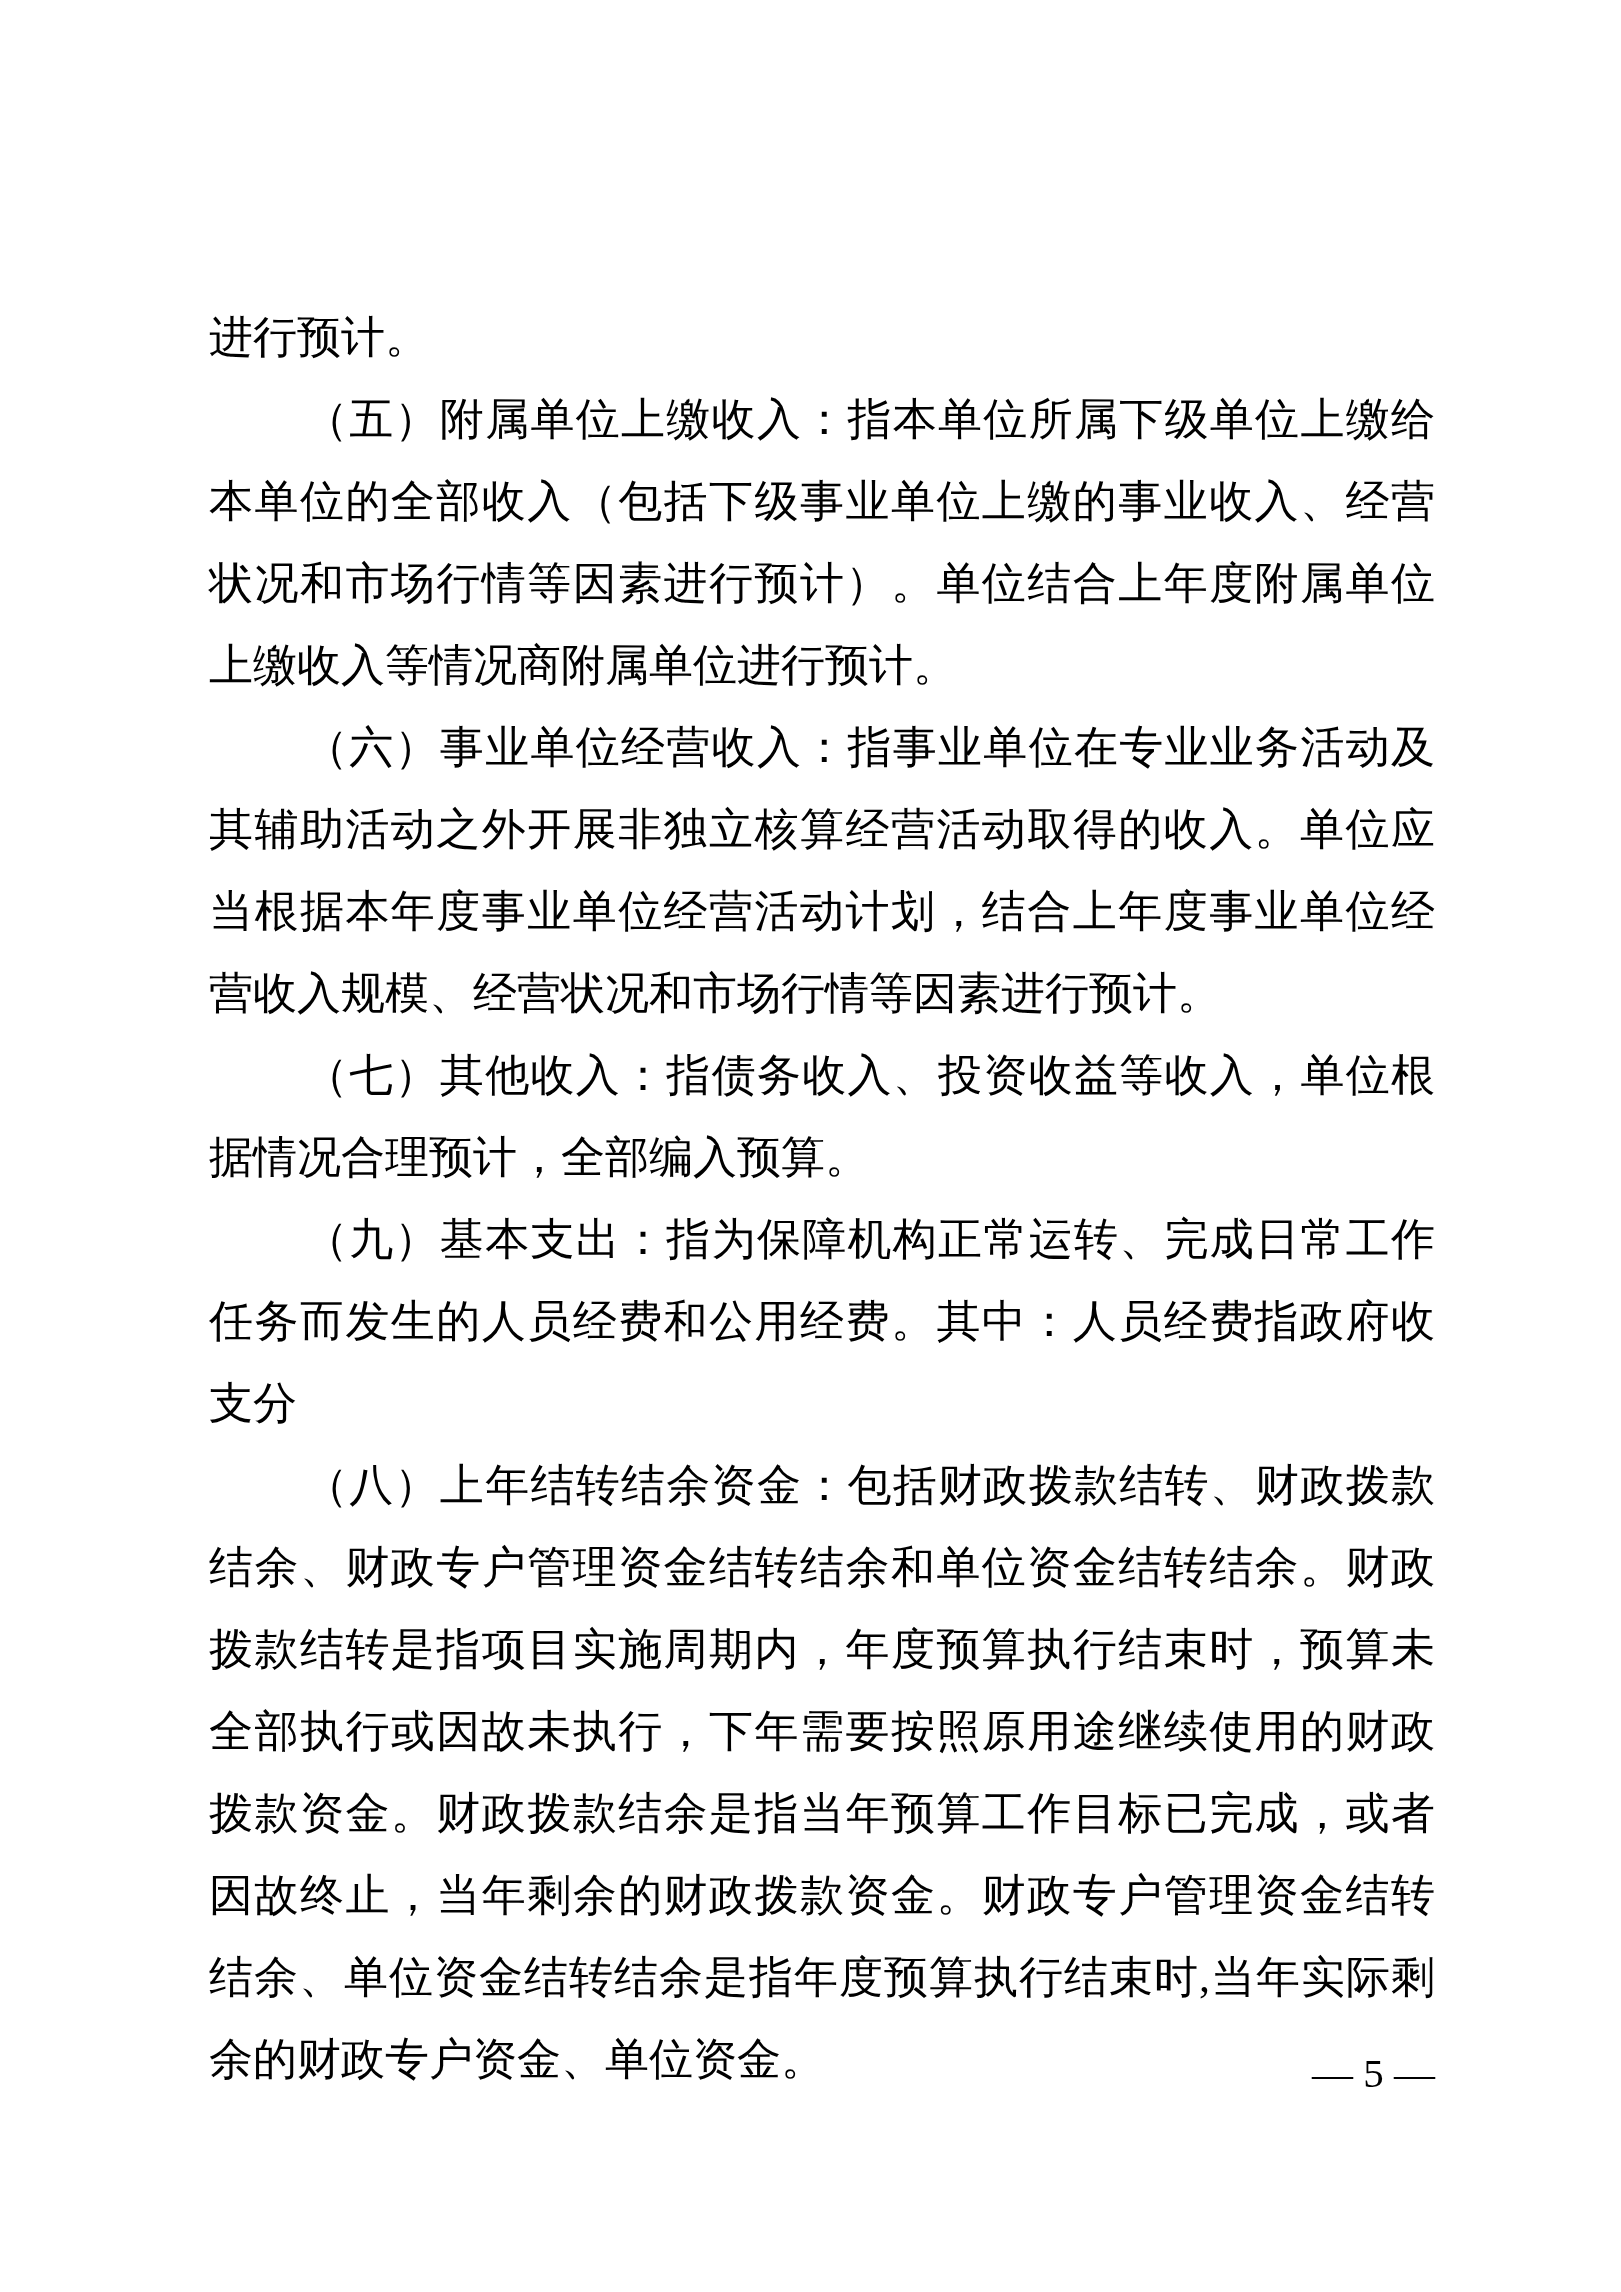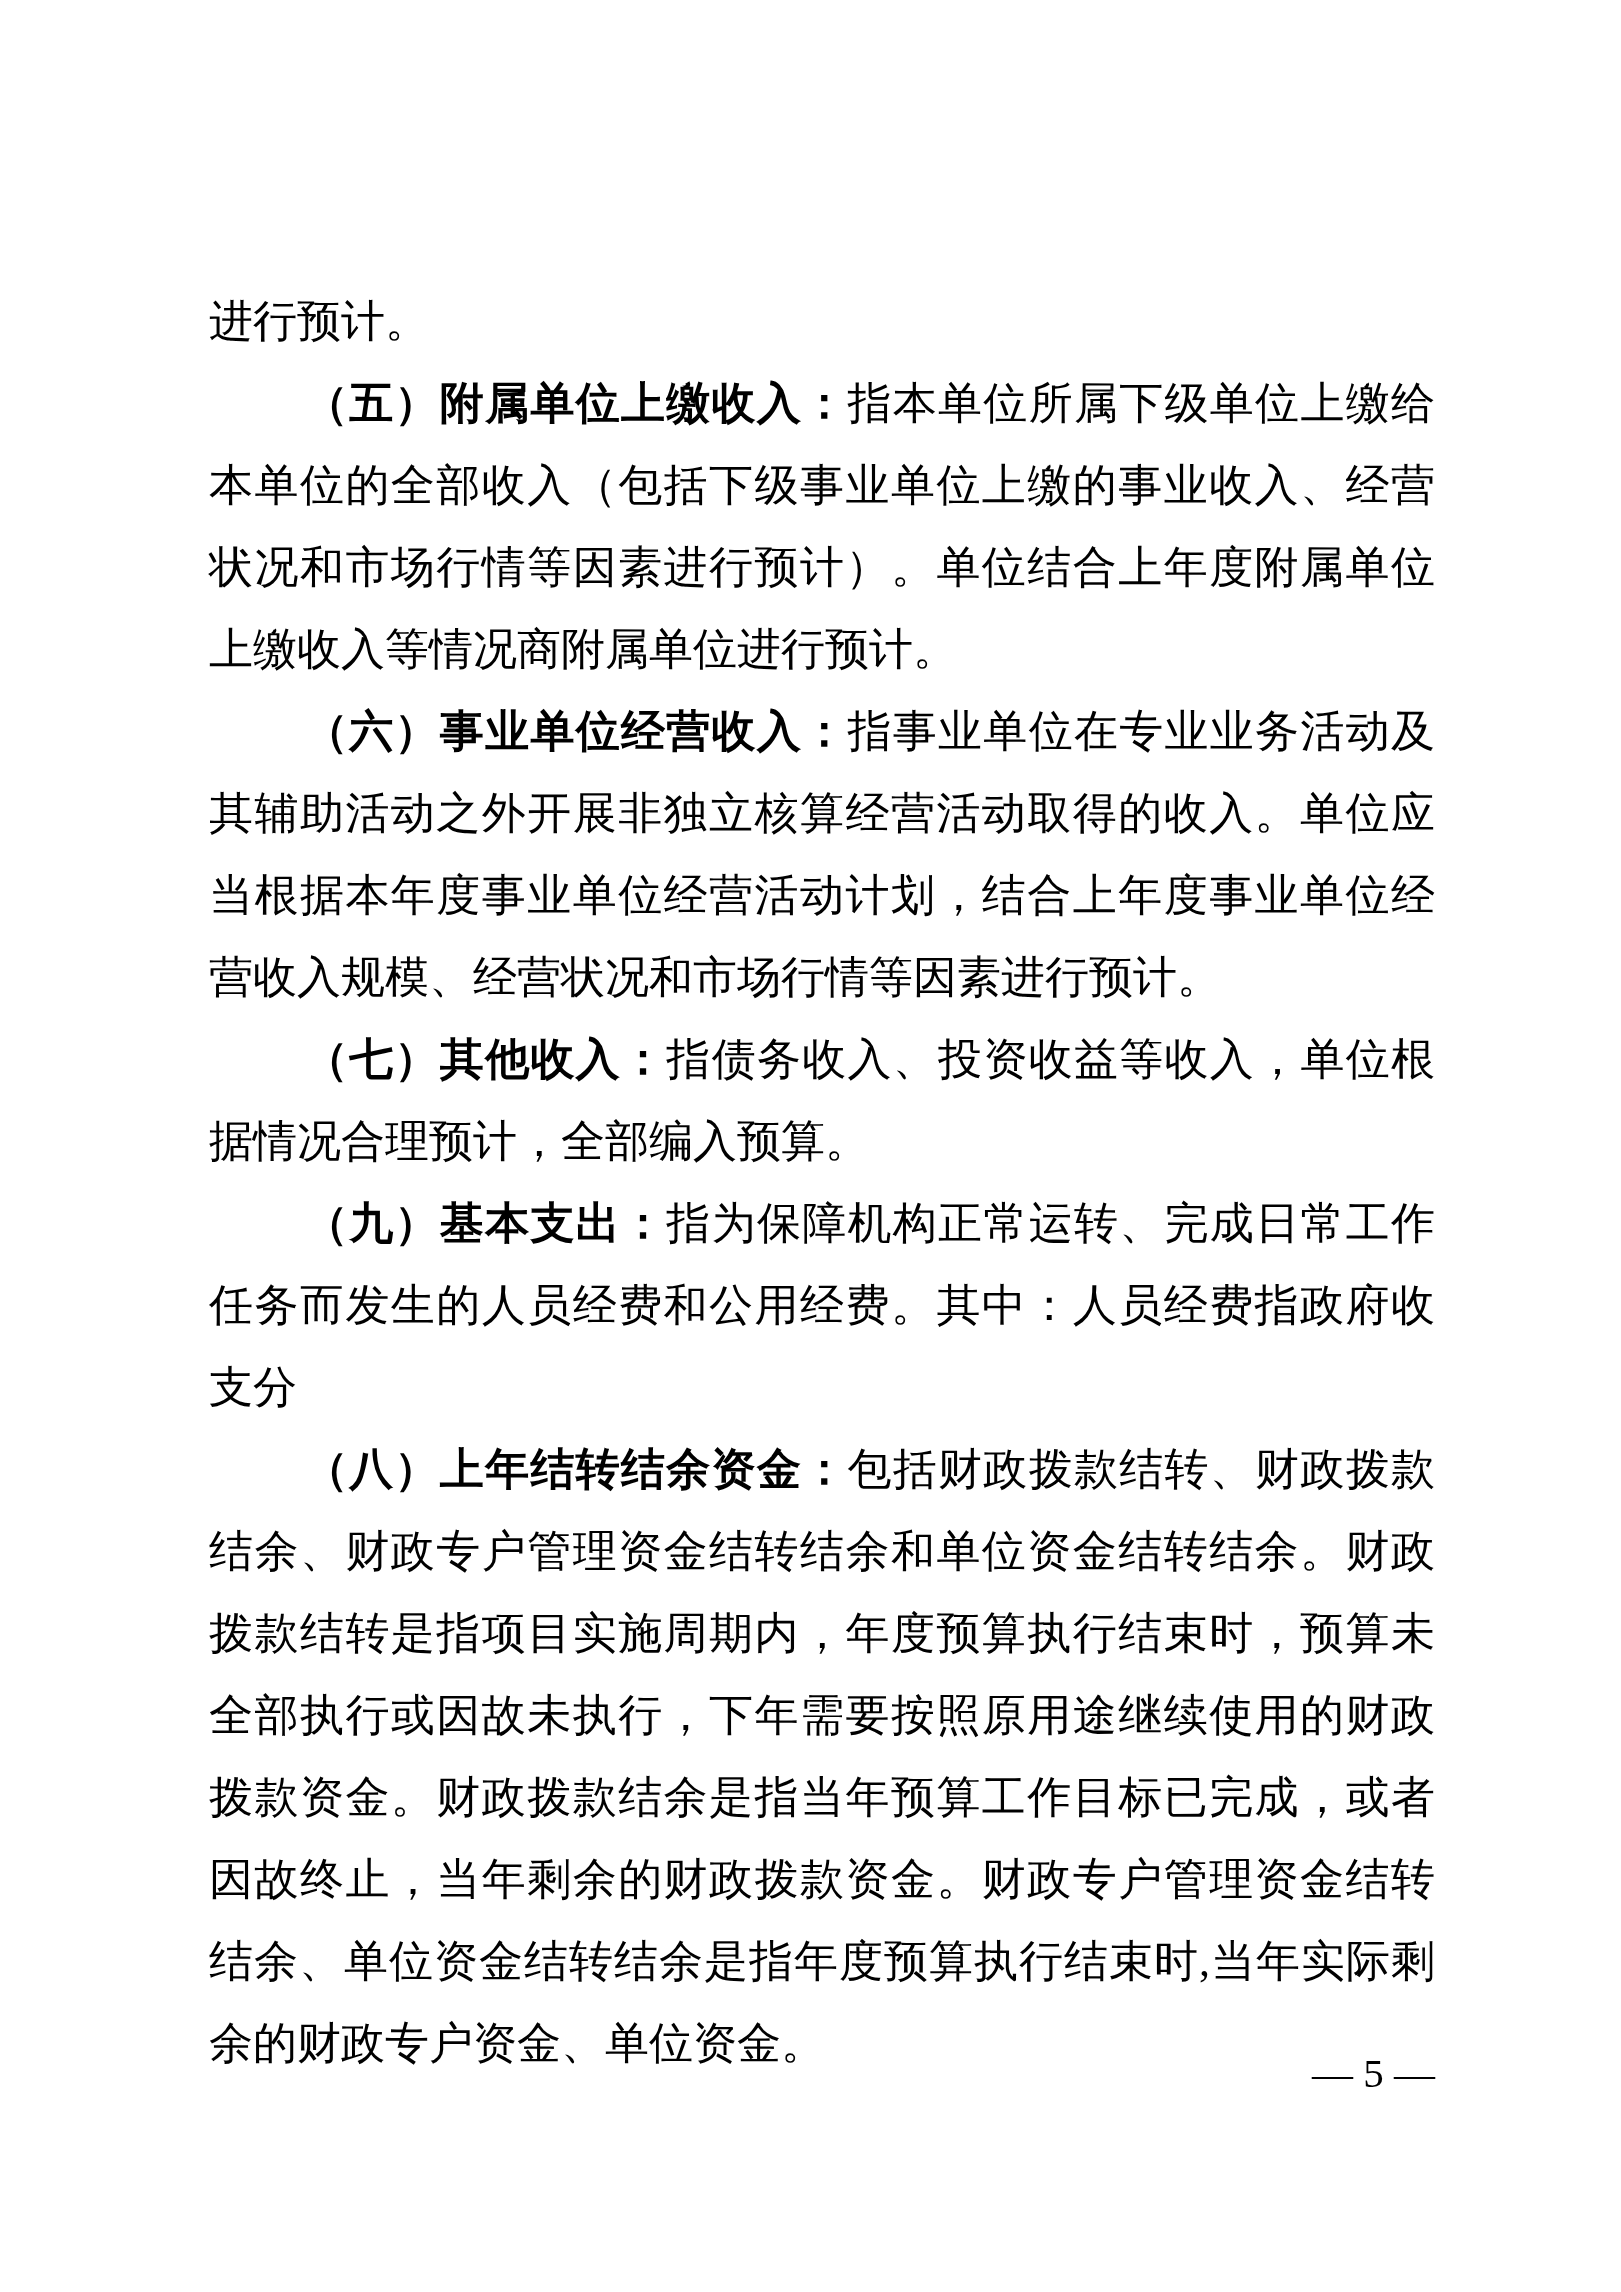--- a/index.html
+++ b/index.html
@@ -13,39 +13,39 @@
     height: 2293px;
     margin: 0 auto;
     background: #ffffff;
     overflow: hidden;
     color: #000000;
     font-family: "Liberation Serif", "DejaVu Serif", serif;
   }
   .doc-body {
     position: absolute;
     left: 209px;
-    top: 281px;
+    top: 297px;
     width: 1226px;
     font-size: 44px;
     line-height: 82px;
     letter-spacing: 0;
   }
   .para {
     margin: 0;
     padding: 0;
     text-align: justify;
     text-align-last: left;
     text-justify: inter-ideograph;
     overflow-wrap: break-word;
   }
   .para.indent {
     text-indent: 95px;
   }
   .lead {
-    font-weight: bold;
+    font-weight: normal;
     margin-top: 35px;
   }
   .page-number {
     position: absolute;
     left: 209px;
     top: 2046px;
     width: 1226px;
     text-align: right;
     font-size: 41px;
     line-height: 55px;

